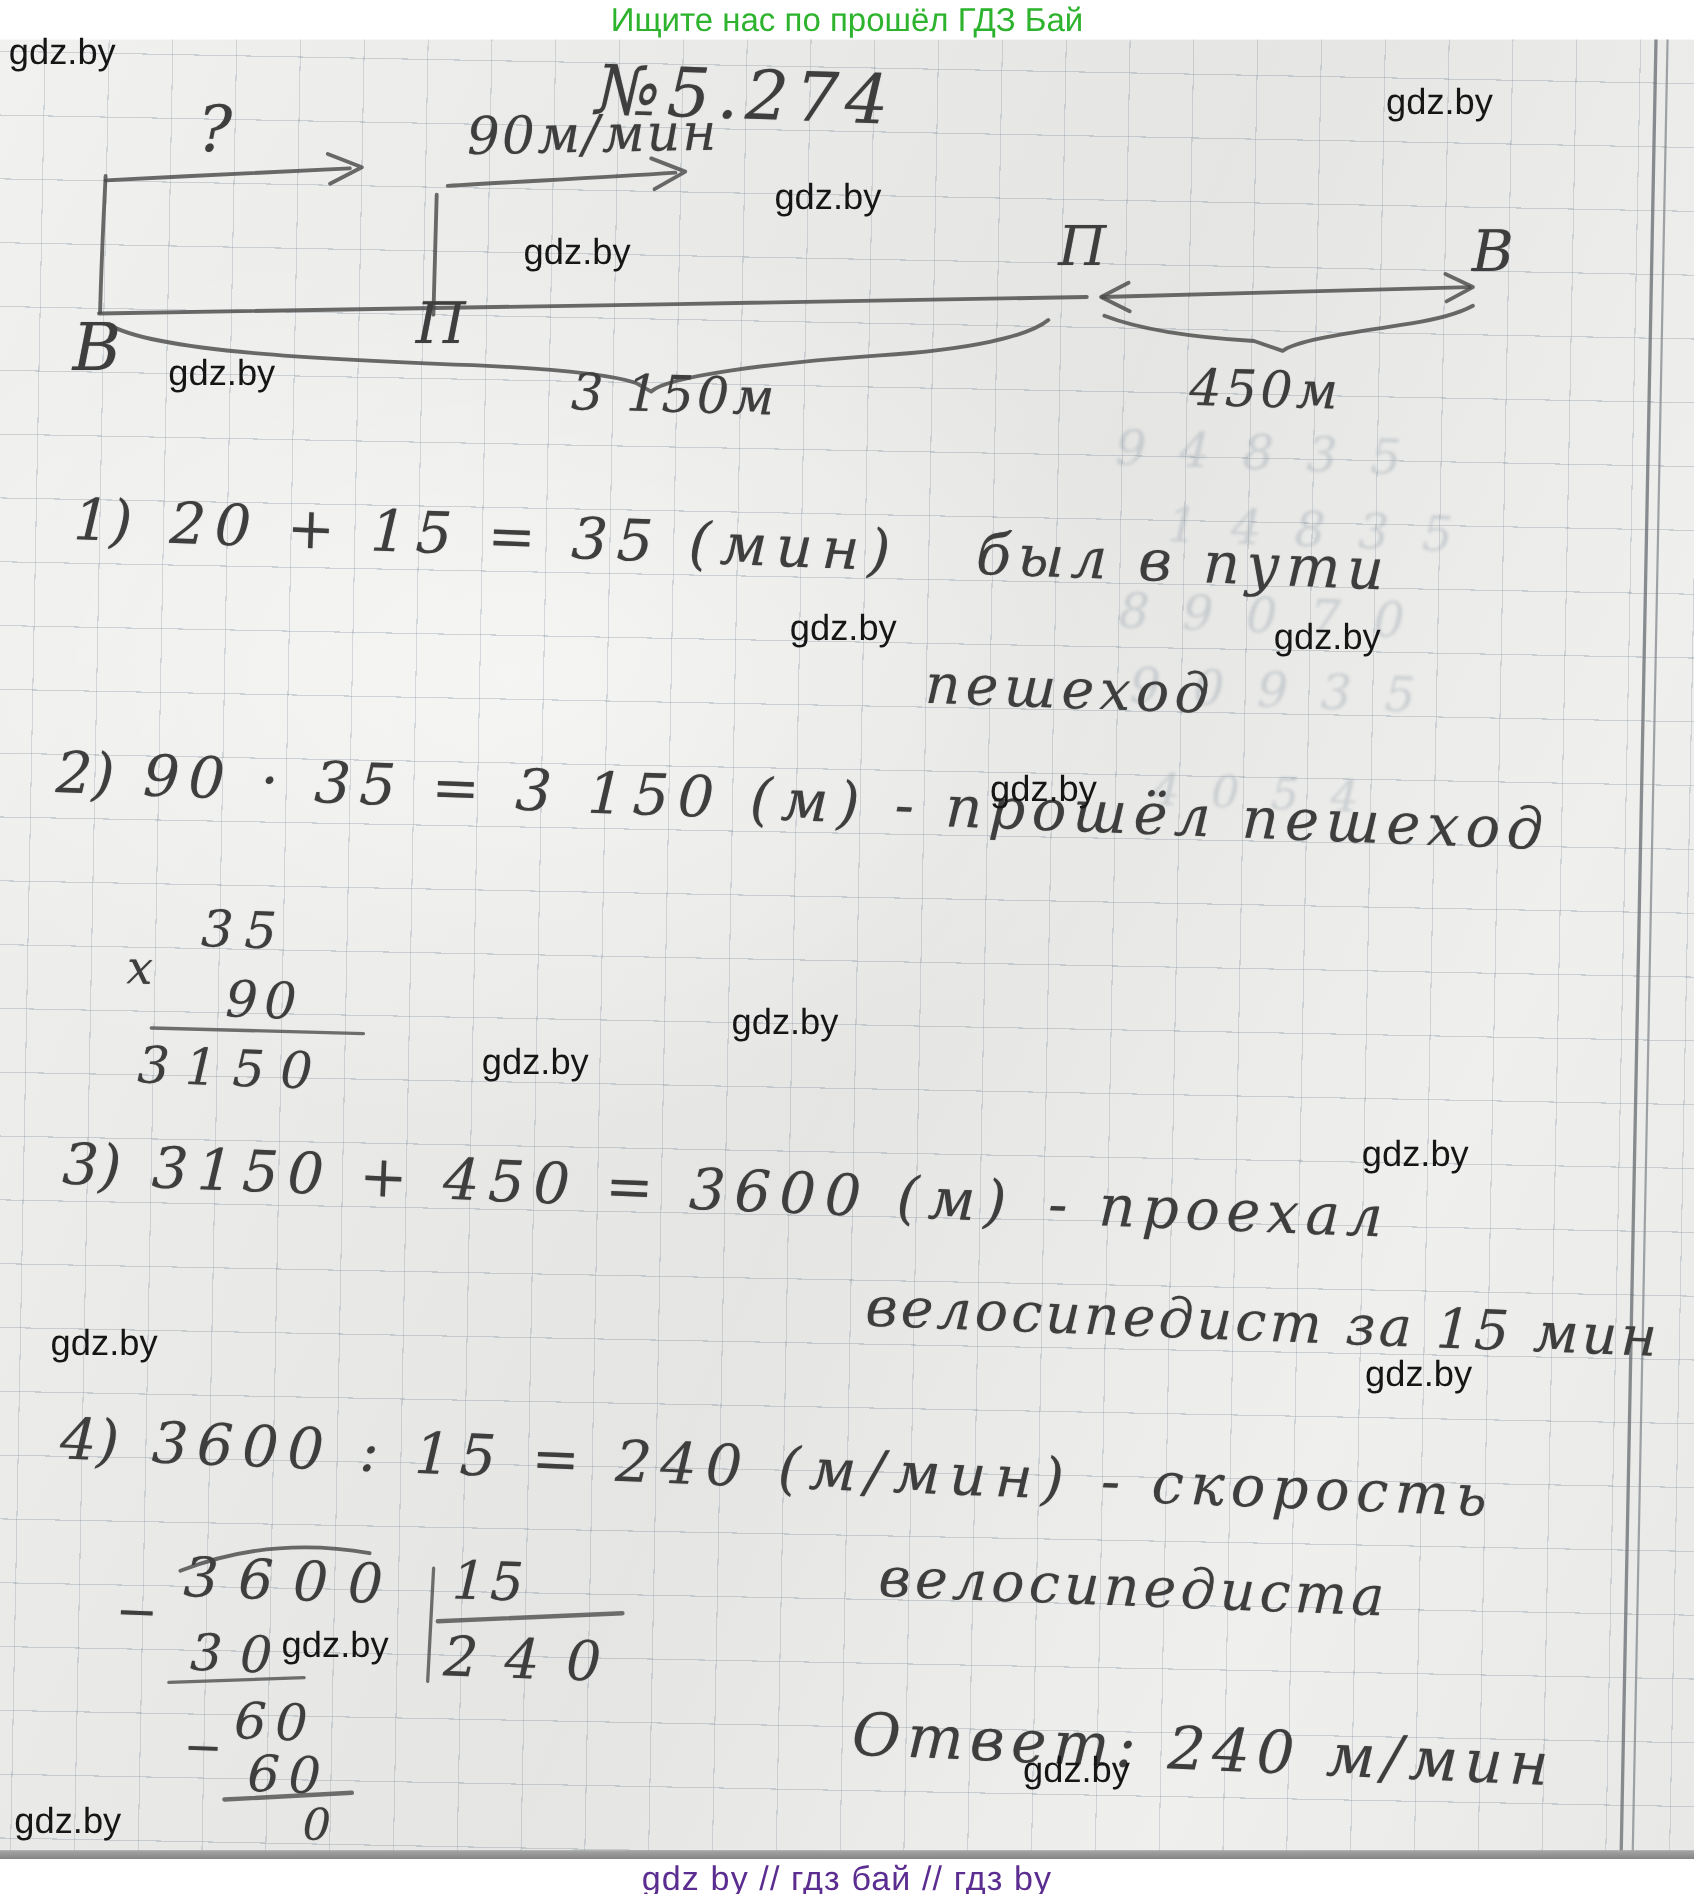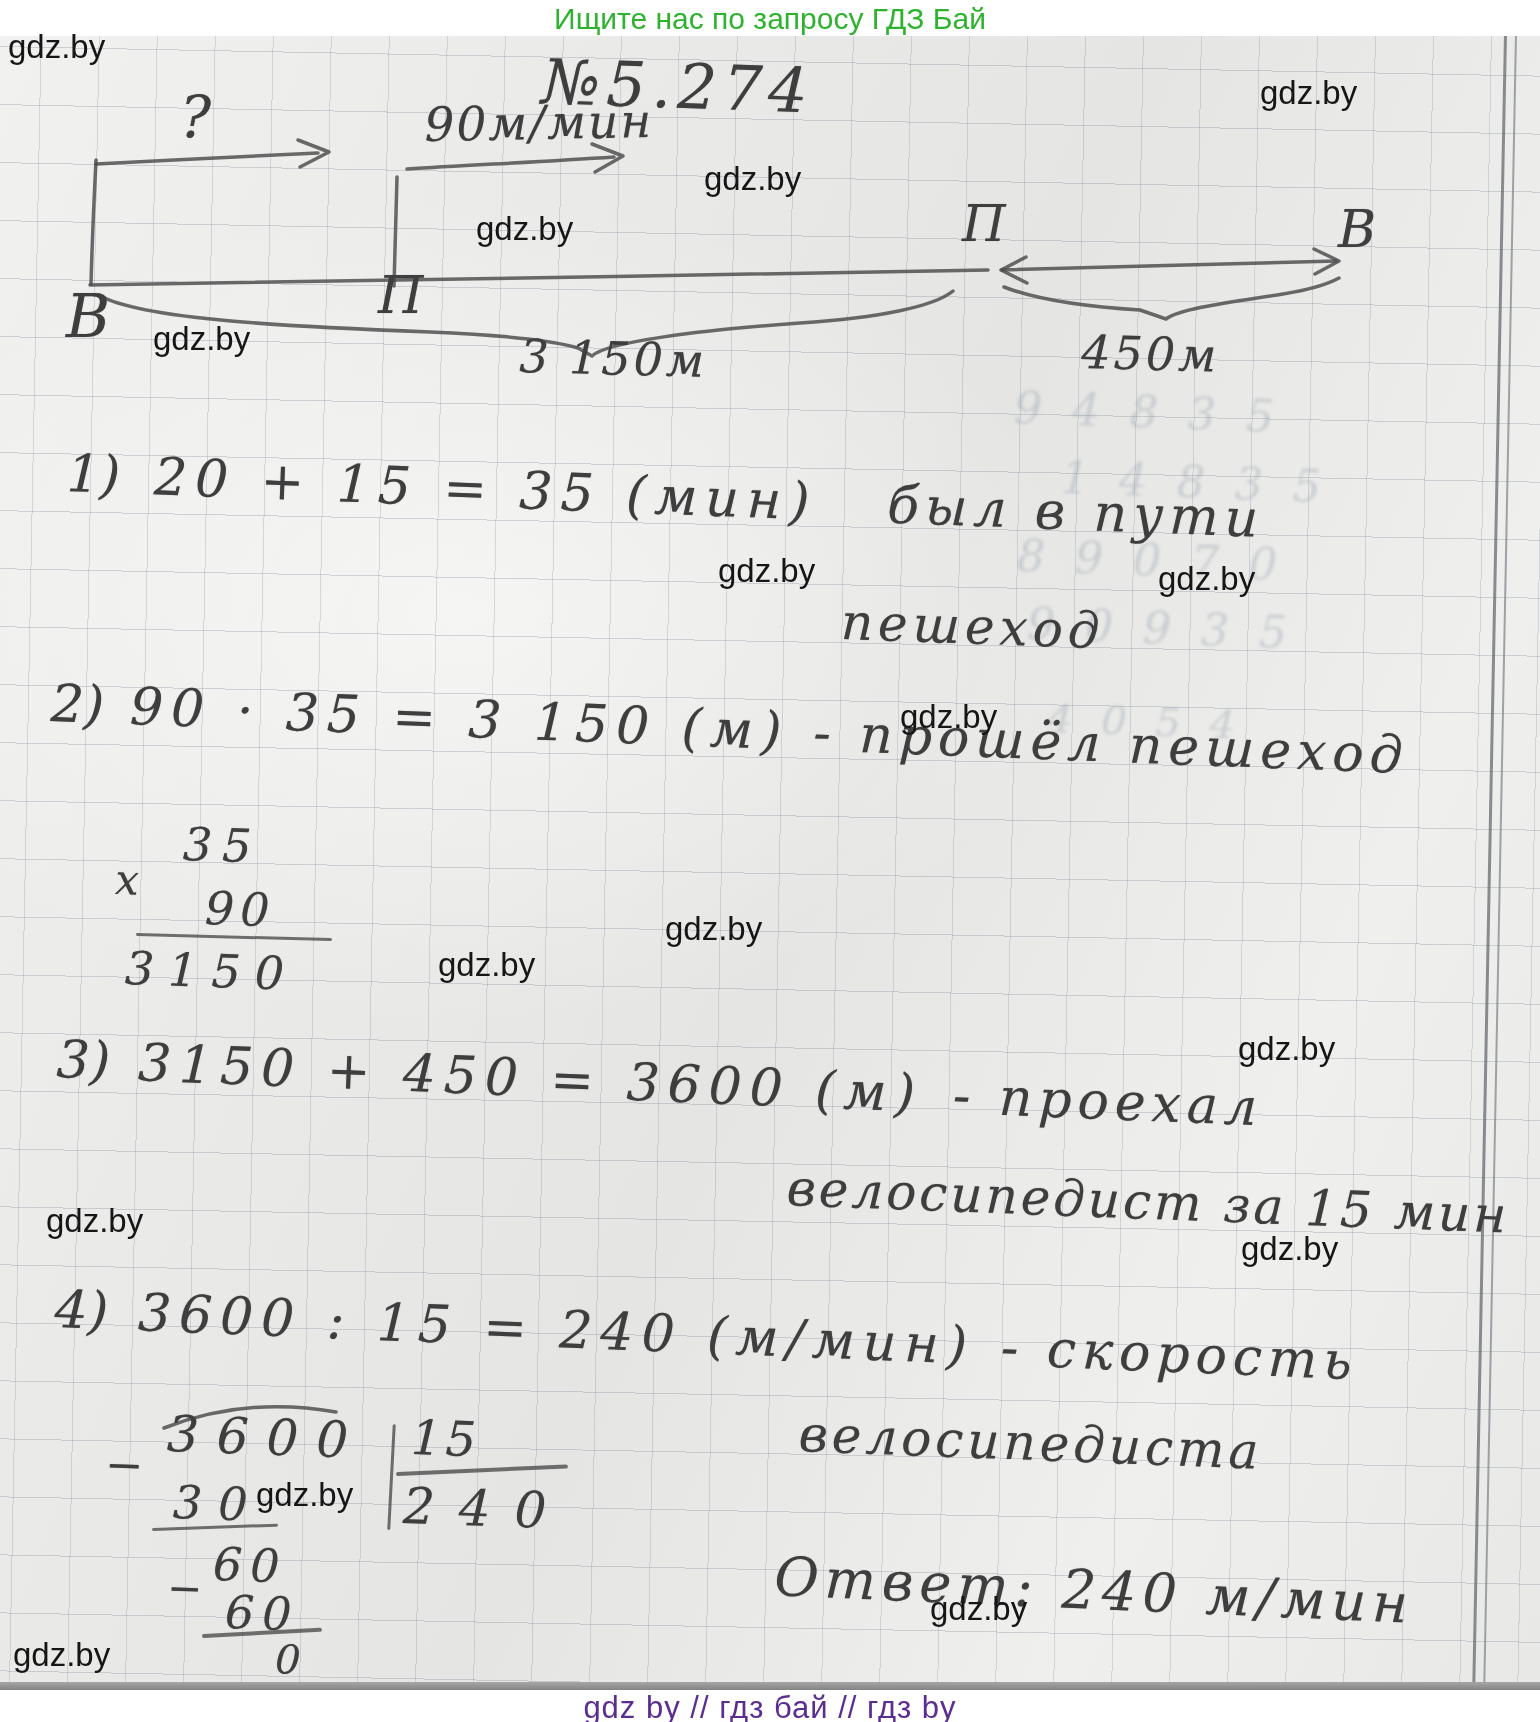--- a/index.html
+++ b/index.html
@@ -55,21 +55,21 @@
     position:absolute;font-style:italic;font-family:"DejaVu Serif",serif;
     color:#8e9aa6;opacity:.34;filter:blur(1.4px);letter-spacing:8px;white-space:nowrap;
     transform-origin:left top;
   }
   svg.strokes{position:absolute;inset:0;pointer-events:none;}
   svg.strokes path{stroke:#4b4b4b;stroke-width:3.5;fill:none;stroke-linecap:round;stroke-linejoin:round;opacity:.82;}
 </style>
 </head>
 <body>
 
-<div class="promo-header">Ищите нас по запросу ГДЗ Бай</div>
+<div class="promo-header">Ищите нас по прошёл ГДЗ Бай</div>
 
 <div class="paper">
   <div class="grid-layer">
     <div class="margin-line"></div>
   </div>
 </div>
 
 <div class="ghost" style="left:1015px;top:382px;font-size:44px;transform:rotate(2deg)">9 4 8 3 5</div>
 <div class="ghost" style="left:1062px;top:452px;font-size:44px;transform:rotate(2deg)">1 4 8 3 5</div>
 <div class="ghost" style="left:1018px;top:530px;font-size:44px;transform:rotate(2deg)">8 9 0 7 0</div>

